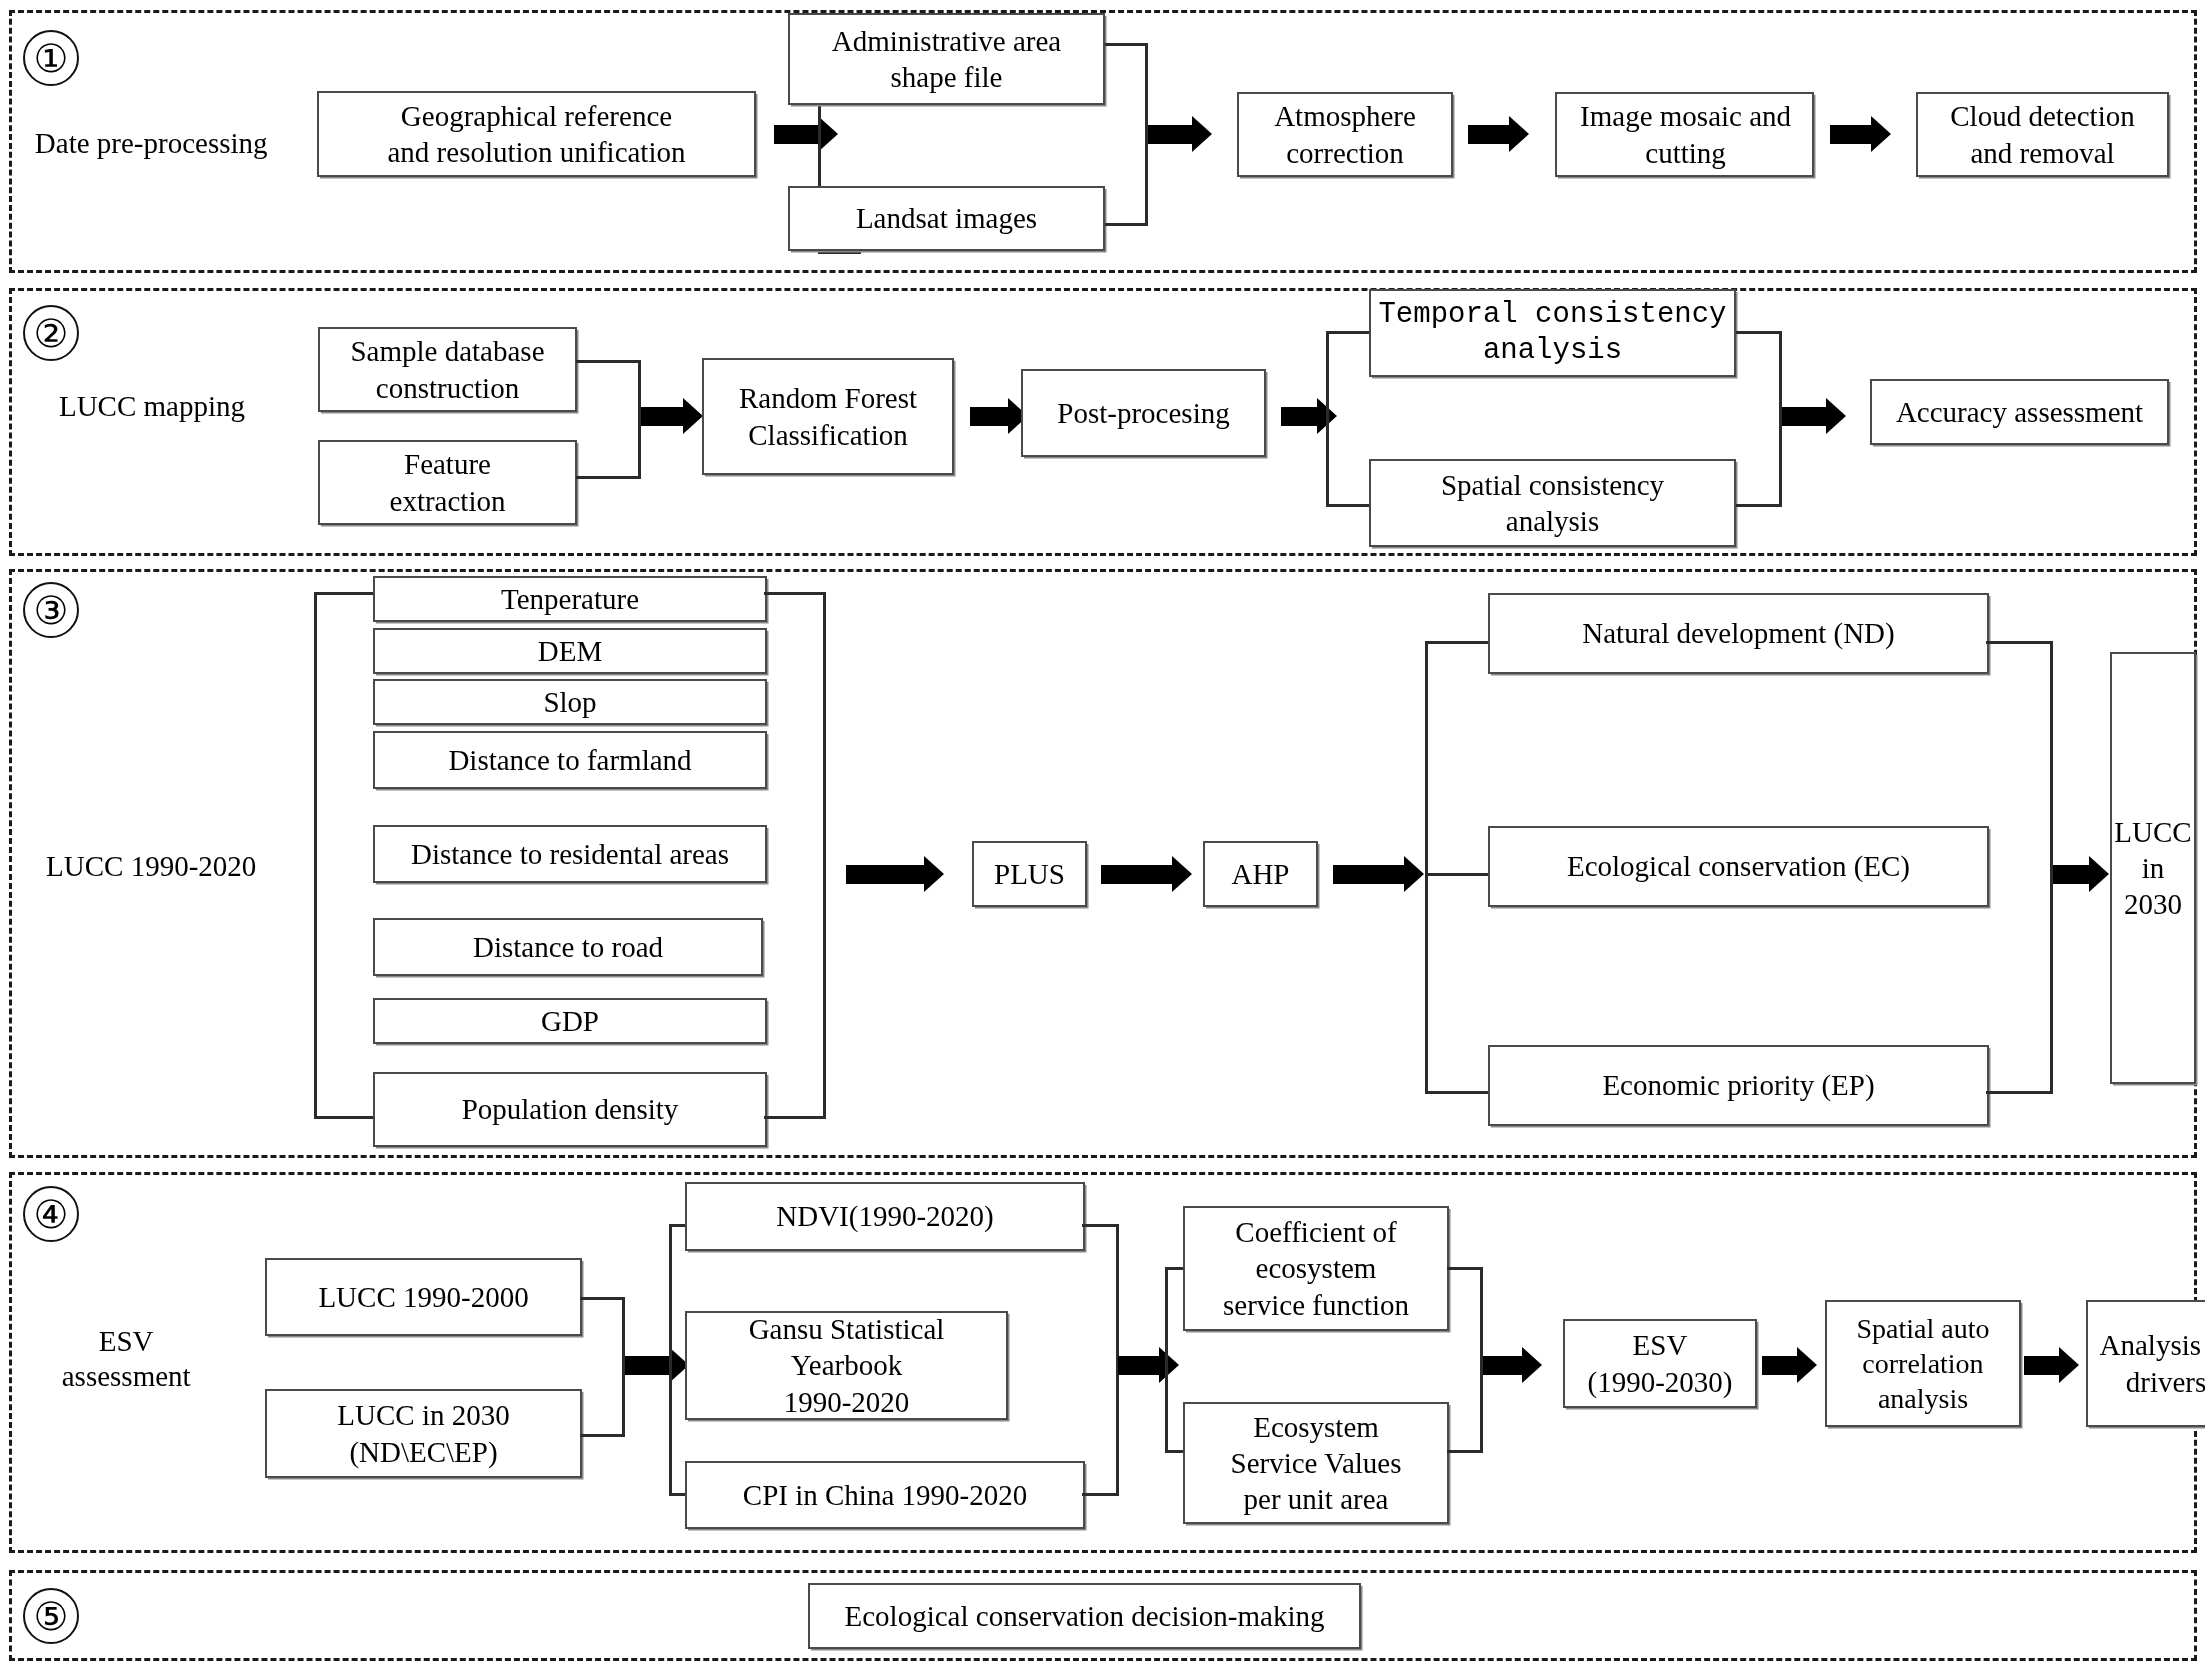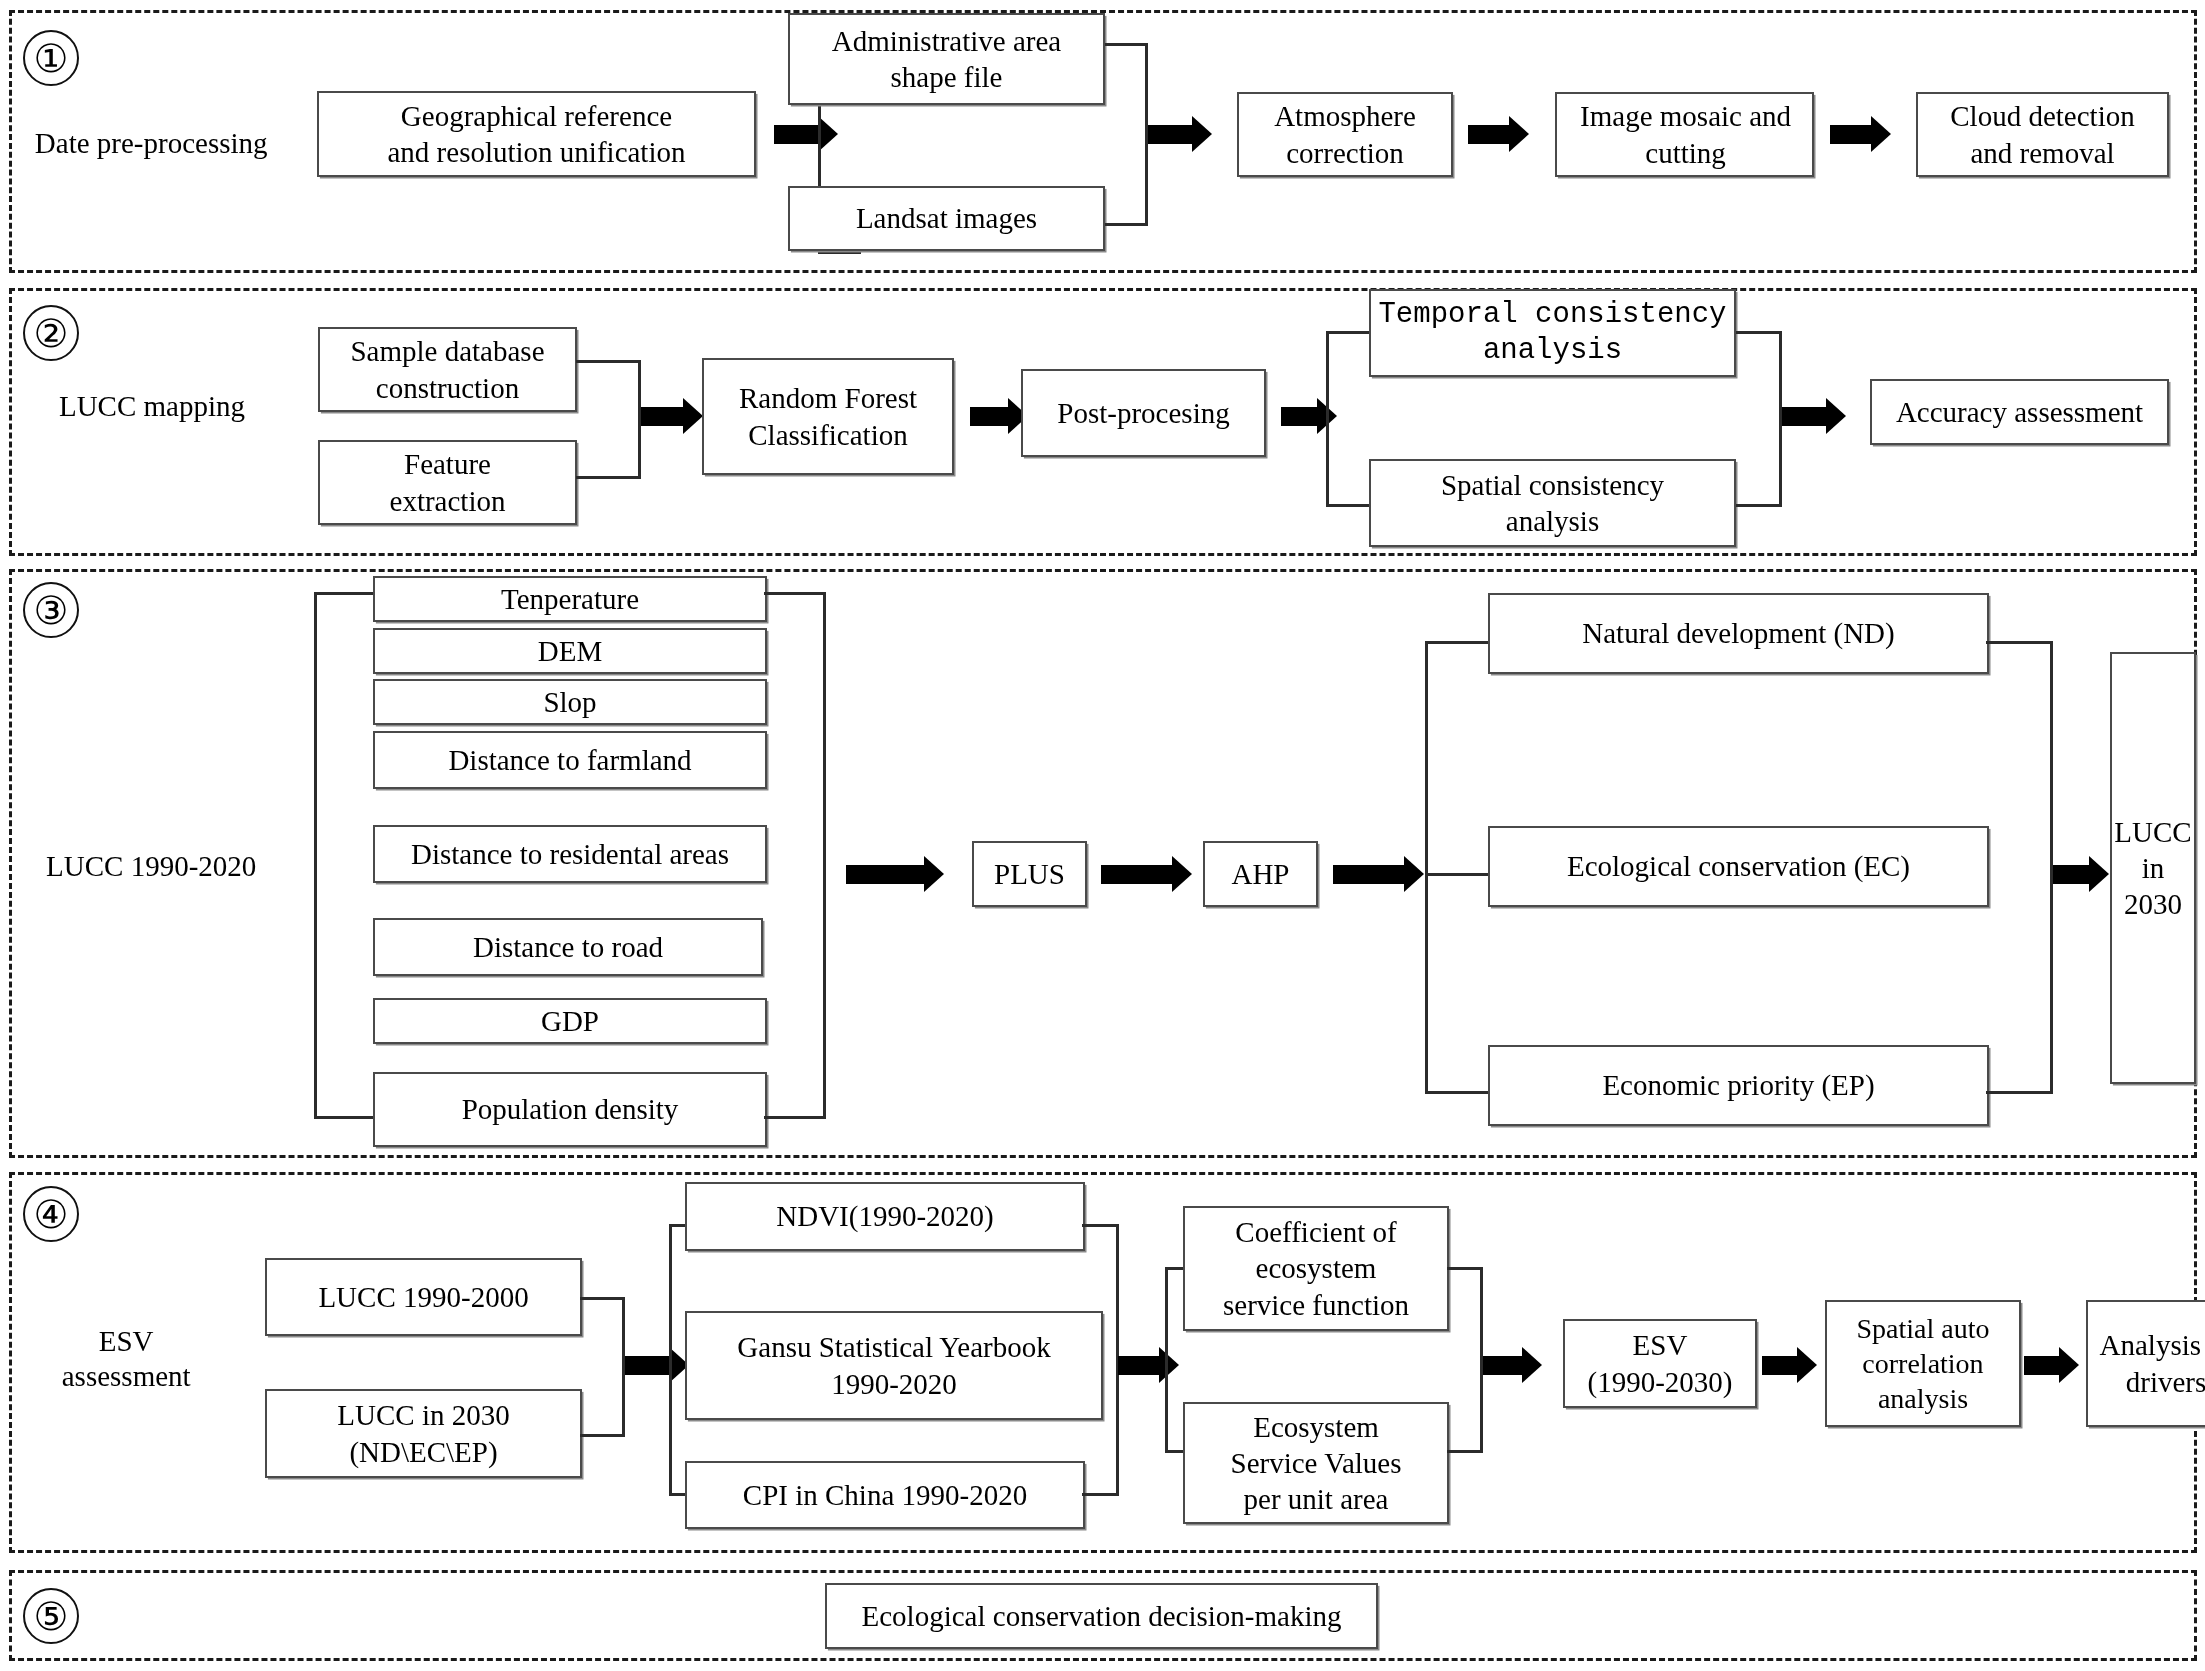--- a/index.html
+++ b/index.html
@@ -246,21 +246,21 @@
   <div class="ln h" style="left:580px;top:1434px;width:45px;"></div>
   <div class="ln v" style="left:622px;top:1297px;height:140px;"></div>
 
   <div class="arrow" style="left:625px;top:1356px;width:45px;"></div>
 
   <div class="ln v" style="left:669px;top:1224px;height:272px;"></div>
   <div class="ln h" style="left:669px;top:1224px;width:36px;"></div>
   <div class="ln h" style="left:669px;top:1493px;width:36px;"></div>
 
   <div class="box" style="left:685px;top:1182px;width:400px;height:69px;">NDVI(1990-2020)</div>
-  <div class="box" style="left:685px;top:1311px;width:418px;height:109px;">Gansu Statistical Yearbook
+  <div class="box" style="left:685px;top:1311px;width:323px;height:109px;">Gansu Statistical Yearbook
 1990-2020</div>
   <div class="box" style="left:685px;top:1461px;width:400px;height:68px;">CPI in China 1990-2020</div>
 
   <div class="ln h" style="left:1082px;top:1224px;width:36px;"></div>
   <div class="ln h" style="left:1082px;top:1493px;width:36px;"></div>
   <div class="ln v" style="left:1116px;top:1224px;height:272px;"></div>
 
   <div class="arrow" style="left:1118px;top:1356px;width:42px;"></div>
 
   <div class="ln v" style="left:1165px;top:1267px;height:186px;"></div>
@@ -291,16 +291,16 @@
 
   <div class="arrow" style="left:2024px;top:1356px;width:36px;"></div>
 
   <div class="box" style="left:2086px;top:1300px;width:160px;height:127px;">Analysis of
 drivers</div>
 
   <div class="panel" style="left:8.6px;top:1570px;width:2188px;height:91px;"></div>
 
   <div class="step-num" style="left:23px;top:1588px;">⑤</div>
 
-  <div class="box" style="left:825px;top:1583px;width:553px;height:66px;">Ecological conservation decision-making</div>
+  <div class="box" style="left:808px;top:1583px;width:553px;height:66px;">Ecological conservation decision-making</div>
 
 </div>
 
 
 </body></html>

